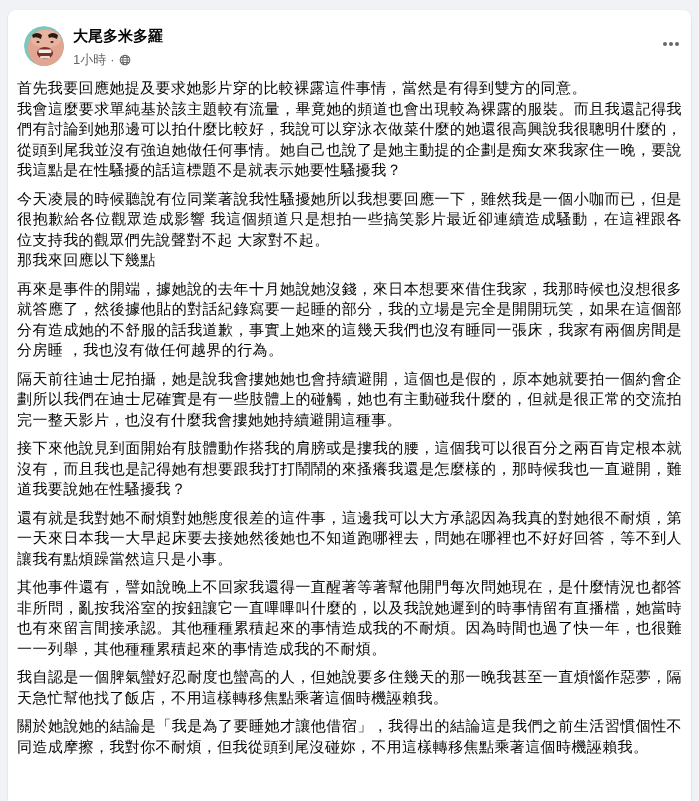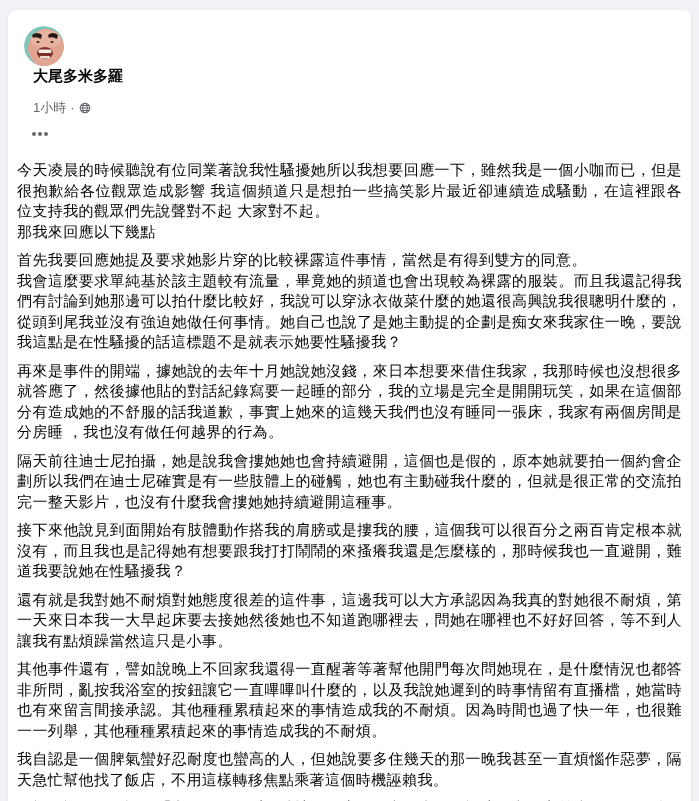--- a/index.html
+++ b/index.html
@@ -25,21 +25,20 @@
     height: 900px;
     background: #ffffff;
     border-radius: 8px;
     box-shadow: 0 1px 2px rgba(0,0,0,0.15);
     overflow: hidden;
   }
   .post-header {
     display: flex;
     align-items: flex-start;
     padding: 16px 4px 4px 16px;
-    flex-direction: column;
   }
   .avatar {
     width: 40px;
     height: 40px;
     border-radius: 50%;
     overflow: hidden;
     flex: 0 0 40px;
     cursor: pointer;
   }
   .header-meta {
@@ -51,21 +50,21 @@
     font-size: 15px;
     font-weight: bold;
     color: #050505;
     line-height: 19px;
     cursor: pointer;
   }
   .time-row {
     display: flex;
     align-items: center;
     gap: 4px;
-    margin-top: 15px;
+    margin-top: 7px;
     font-size: 13px;
     color: #65676b;
     line-height: 16px;
   }
   .time-link { cursor: pointer; }
   .dot-sep { color: #65676b; }
   .globe-icon { display: inline-flex; align-items: center; }
   .more-btn {
     width: 32px;
     height: 32px;
@@ -131,26 +130,26 @@
         <svg width="20" height="20" viewBox="0 0 20 20">
           <circle cx="4" cy="10" r="2" fill="#65676b"></circle>
           <circle cx="10" cy="10" r="2" fill="#65676b"></circle>
           <circle cx="16" cy="10" r="2" fill="#65676b"></circle>
         </svg>
       </div>
     </div>
 
     <div class="post-body">
       <p>
+        <span>首先我要回應她提及要求她影片穿的比較裸露這件事情，當然是有得到雙方的同意。</span><br>
+        <span>我會這麼要求單純基於該主題較有流量，畢竟她的頻道也會出現較為裸露的服裝。而且我還記得我們有討論到她那邊可以拍什麼比較好，我說可以穿泳衣做菜什麼的她還很高興說我很聰明什麼的，從頭到尾我並沒有強迫她做任何事情。她自己也說了是她主動提的企劃是痴女來我家住一晚，要說我這點是在性騷擾的話這標題不是就表示她要性騷擾我？</span>
+      </p>
+      <p>
         <span>今天凌晨的時候聽說有位同業著說我性騷擾她所以我想要回應一下，雖然我是一個小咖而已，但是很抱歉給各位觀眾造成影響 我這個頻道只是想拍一些搞笑影片最近卻連續造成騷動，在這裡跟各位支持我的觀眾們先說聲對不起 大家對不起。</span><br>
         <span>那我來回應以下幾點</span>
-      </p>
-      <p>
-        <span>首先我要回應她提及要求她影片穿的比較裸露這件事情，當然是有得到雙方的同意。</span><br>
-        <span>我會這麼要求單純基於該主題較有流量，畢竟她的頻道也會出現較為裸露的服裝。而且我還記得我們有討論到她那邊可以拍什麼比較好，我說可以穿泳衣做菜什麼的她還很高興說我很聰明什麼的，從頭到尾我並沒有強迫她做任何事情。她自己也說了是她主動提的企劃是痴女來我家住一晚，要說我這點是在性騷擾的話這標題不是就表示她要性騷擾我？</span>
       </p>
       <p>
         <span>再來是事件的開端，據她說的去年十月她說她沒錢，來日本想要來借住我家，我那時候也沒想很多就答應了，然後據他貼的對話紀錄寫要一起睡的部分，我的立場是完全是開開玩笑，如果在這個部分有造成她的不舒服的話我道歉，事實上她來的這幾天我們也沒有睡同一張床，我家有兩個房間是分房睡 ，我也沒有做任何越界的行為。</span>
       </p>
       <p>
         <span>隔天前往迪士尼拍攝，她是說我會摟她她也會持續避開，這個也是假的，原本她就要拍一個約會企劃所以我們在迪士尼確實是有一些肢體上的碰觸，她也有主動碰我什麼的，但就是很正常的交流拍完一整天影片，也沒有什麼我會摟她她持續避開這種事。</span>
       </p>
       <p>
         <span>接下來他說見到面開始有肢體動作搭我的肩膀或是摟我的腰，這個我可以很百分之兩百肯定根本就沒有，而且我也是記得她有想要跟我打打鬧鬧的來搔癢我還是怎麼樣的，那時候我也一直避開，難道我要說她在性騷擾我？</span>
       </p>

